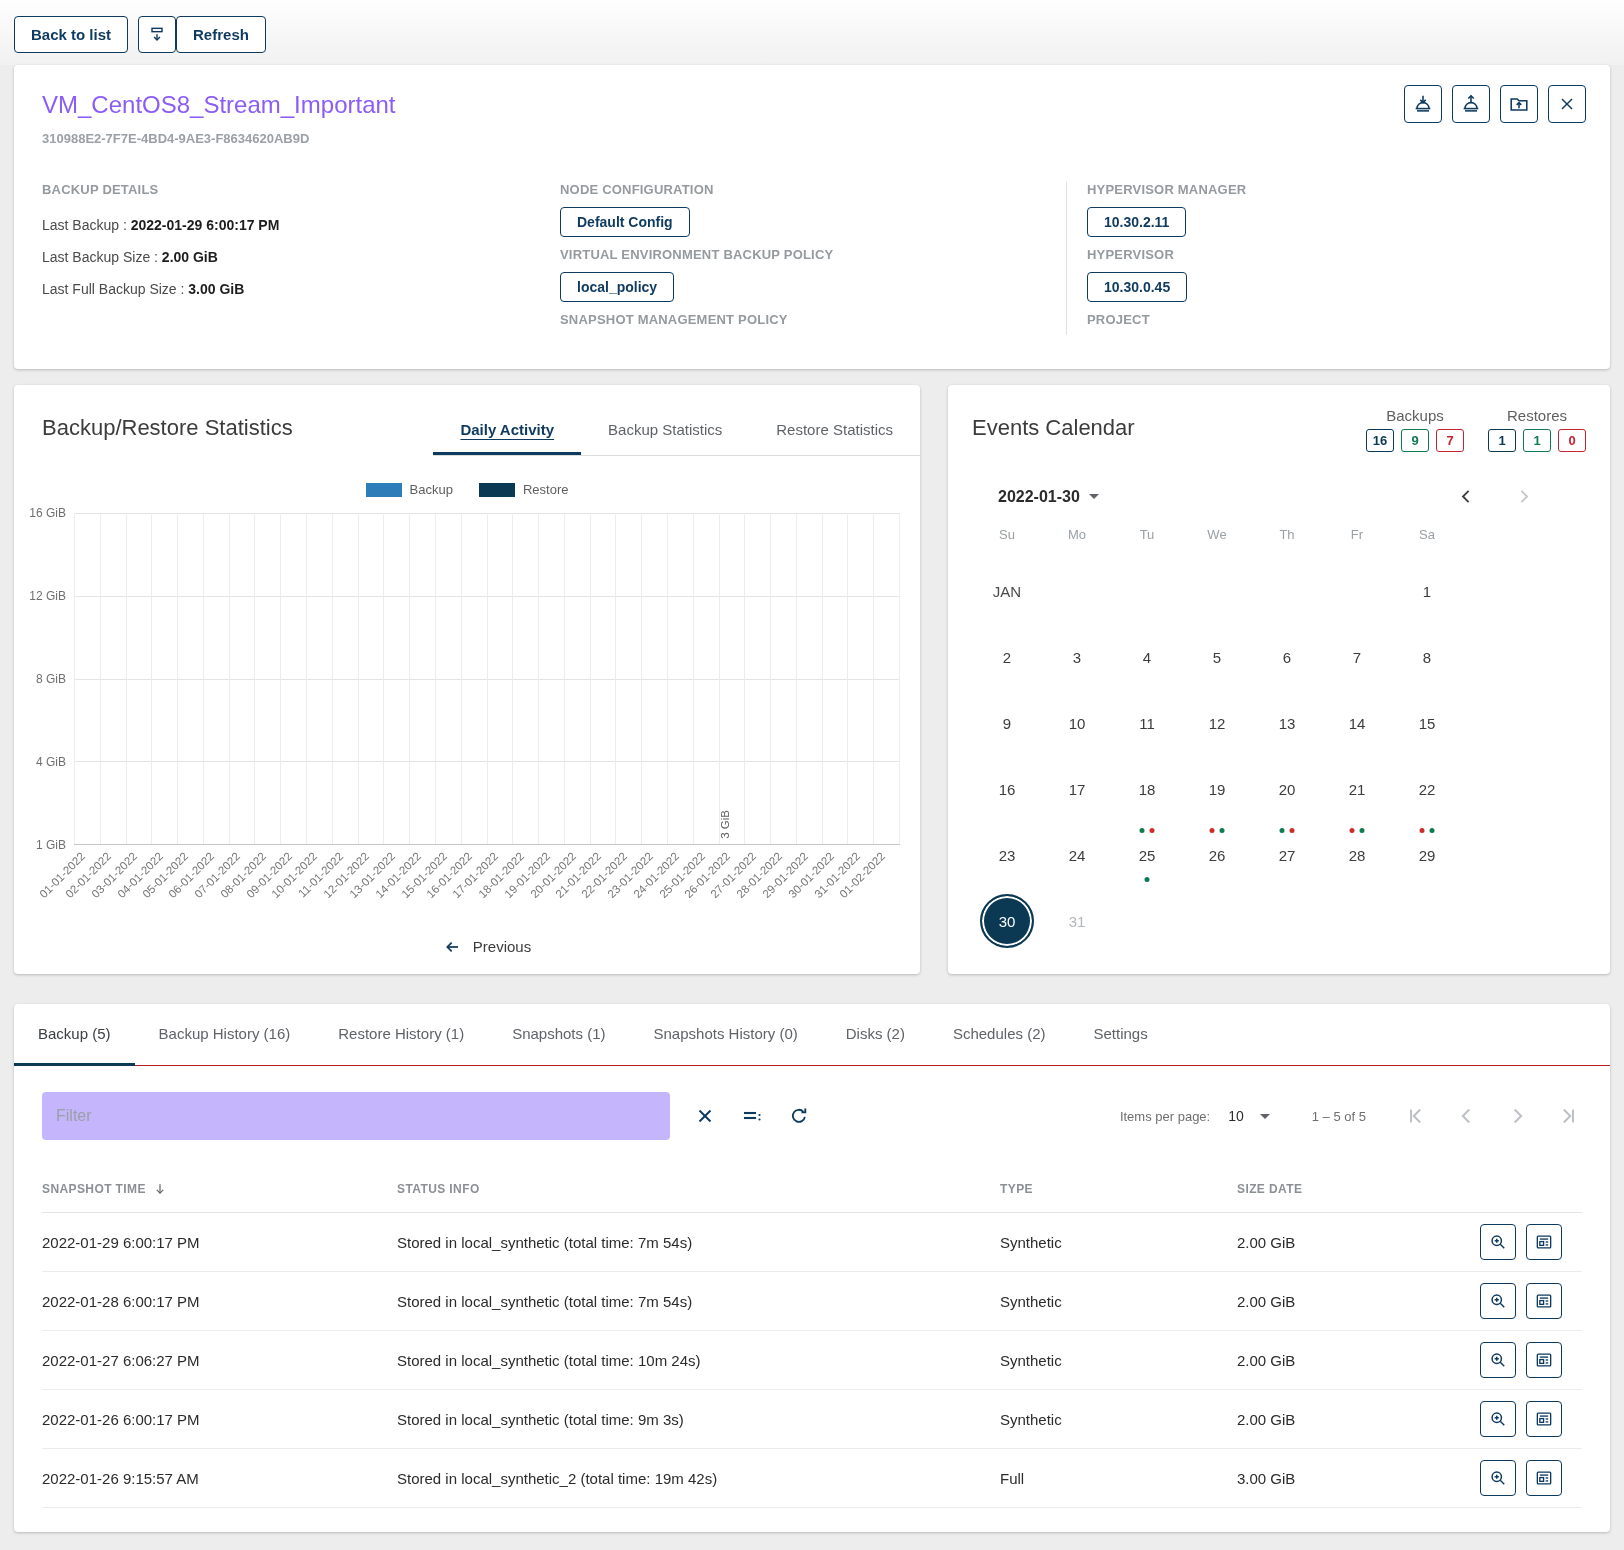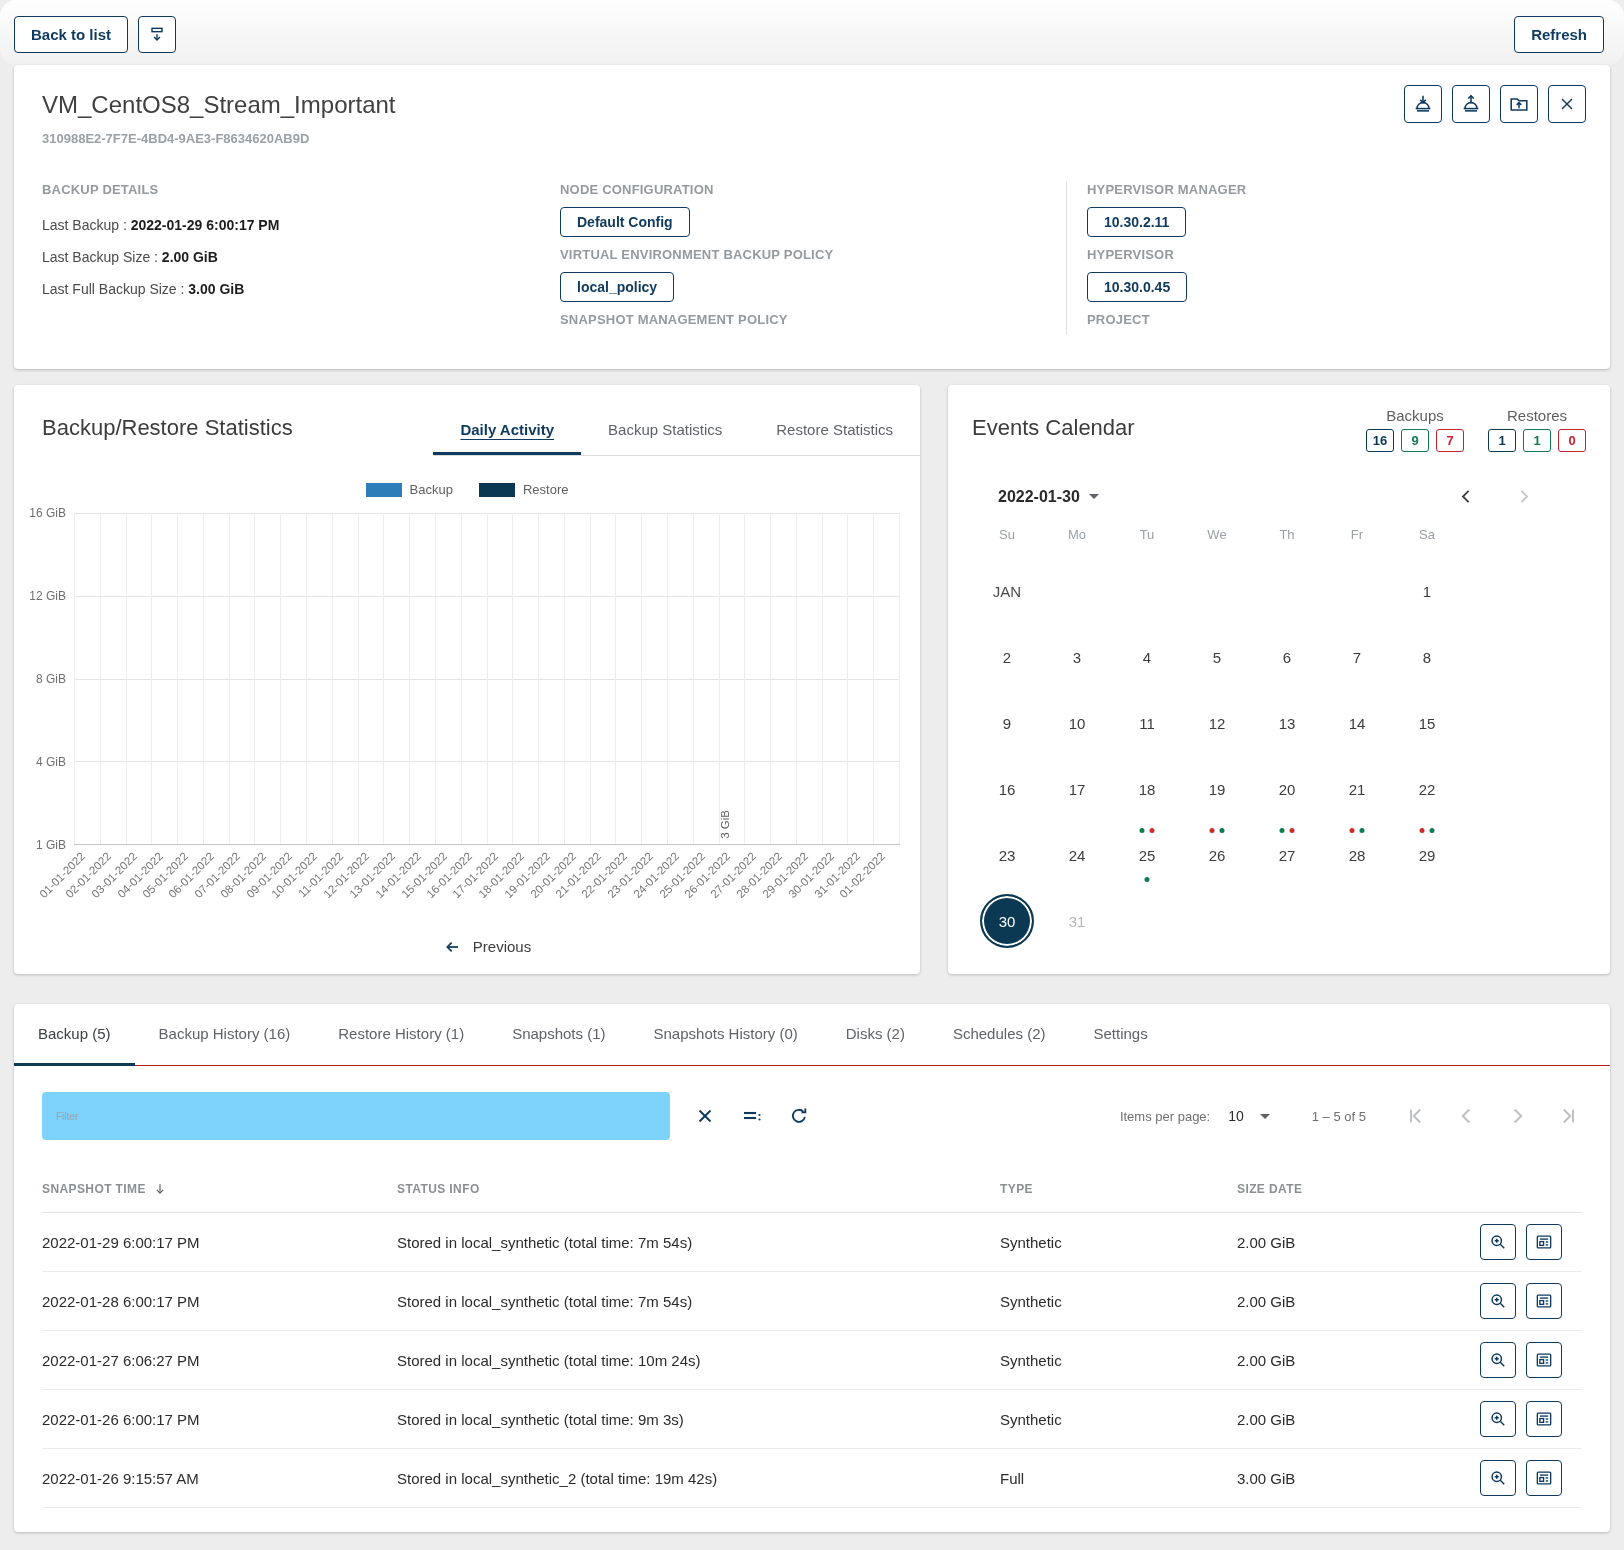--- a/index.html
+++ b/index.html
@@ -5,39 +5,38 @@
   * { box-sizing: border-box; }
   html,body { margin:0; padding:0; }
   body {
     width:1624px; background:#ededee; color:#212121;
     font-family:"Liberation Sans","DejaVu Sans",sans-serif;
   }
   .page { width:1624px; min-height:1550px; padding-bottom:54px; }
 
   
   .topbar {
-    display:flex; justify-content:space-between; align-items:center;
-    padding:16px 20px 12px 14px;
+    display:flex; align-items:center;
+    padding:16px 7px 12px 14px;
     background:linear-gradient(180deg,#fefefe 0%,#f1f1f1 100%);
-    border-radius:16px;
   }
   .topbar-left { display:flex; gap:10px; }
   .btn {
     background:#fff; border:1.5px solid #0e3a5f; border-radius:4px;
     color:#0e3a5f; font-weight:bold; font-size:15px; font-family:inherit;
     height:37px; padding:0 16px; cursor:pointer;
   }
   .icon-btn { width:38px; padding:0; display:inline-flex; align-items:center; justify-content:center; }
 
   
   .card { background:#fff; border-radius:4px; box-shadow:0 1px 3px rgba(0,0,0,.22); }
 
   
   .vm-card { margin:0 14px; padding:20px 28px 34px; position:relative; }
-  .vm-title { font-size:24px; font-weight:normal; color:#404040; margin:6px 0 12px; }
+  .vm-title { font-size:24px; font-weight:normal; color:#8b5cf6; margin:6px 0 12px; }
   .vm-uuid { font-size:13px; font-weight:bold; color:#9aa0a6; }
   .vm-actions { position:absolute; top:20px; right:24px; display:flex; gap:10px; }
   .sq-btn {
     width:38px; height:38px; background:#fff; border:1.5px solid #0e3a5f; border-radius:4px;
     display:inline-flex; align-items:center; justify-content:center; cursor:pointer;
   }
   .vm-cols { display:flex; margin-top:36px; }
   .vm-col1 { width:518px; }
   .vm-col2 { width:506px; }
   .vm-col3 { flex:1; border-left:1px solid #e0e0e0; padding-left:20px; }
@@ -142,22 +141,22 @@
   .bottom-card { margin:30px 14px 0; padding-bottom:24px; }
   .tabbar { display:flex; border-bottom:1px solid #b91c1c;margin-top:29px; }
   .tab {
     background:none; border:none; border-bottom:3px solid transparent; margin-bottom:-1px;
     font-family:inherit; font-size:15px; color:#5f6368; padding:21px 24px; cursor:pointer;
   }
   .tab.active { color:#3c4043; border-bottom-color:#0b3954; }
 
   .filter-row { display:flex; align-items:center; padding:26px 28px 4px; }
   .filter-input {
-    width:628px; height:48px; background:#7dd3fc; border:none; border-radius:4px;
-    font-family:inherit; font-size:10px; color:#333; padding:0 14px; outline:none;
+    width:628px; height:48px; background:#c4b5fd; border:none; border-radius:4px;
+    font-family:inherit; font-size:16px; color:#333; padding:0 14px; outline:none;
   }
   .filter-input::placeholder { color:#9aa0a6; }
   .filter-icons { display:flex; align-items:center; gap:16px; margin-left:20px; }
   .ghost-btn { background:none; border:none; padding:4px; cursor:pointer; display:flex; }
   .pager { margin-left:auto; display:flex; align-items:center; gap:36px; font-size:13px; color:#6f6f6f; }
   .ipp { display:flex; align-items:center; gap:12px; }
   .ipp-value { font-size:14px; color:#2b2b2b; display:flex; align-items:center; gap:16px; cursor:pointer; background:none; border:none; font-family:inherit; }
   .pager-nav { display:flex; gap:20px; }
 
   .table { padding:0 28px; margin-top:24px; }

